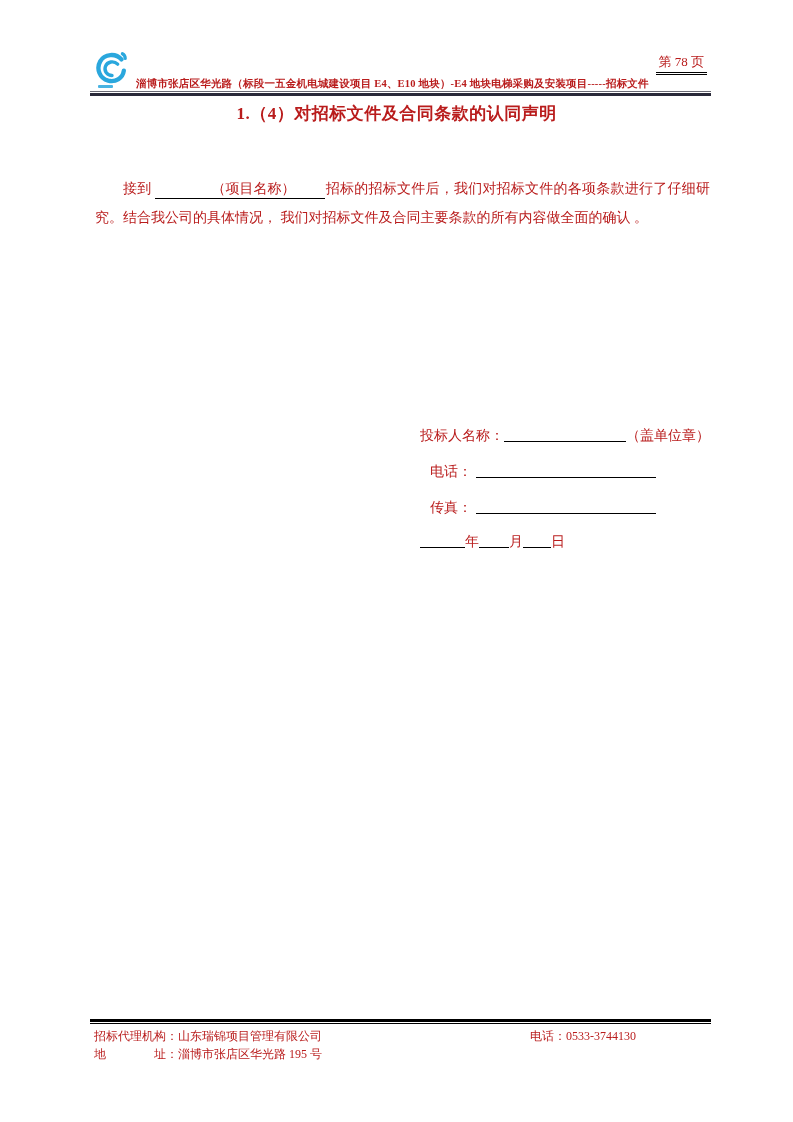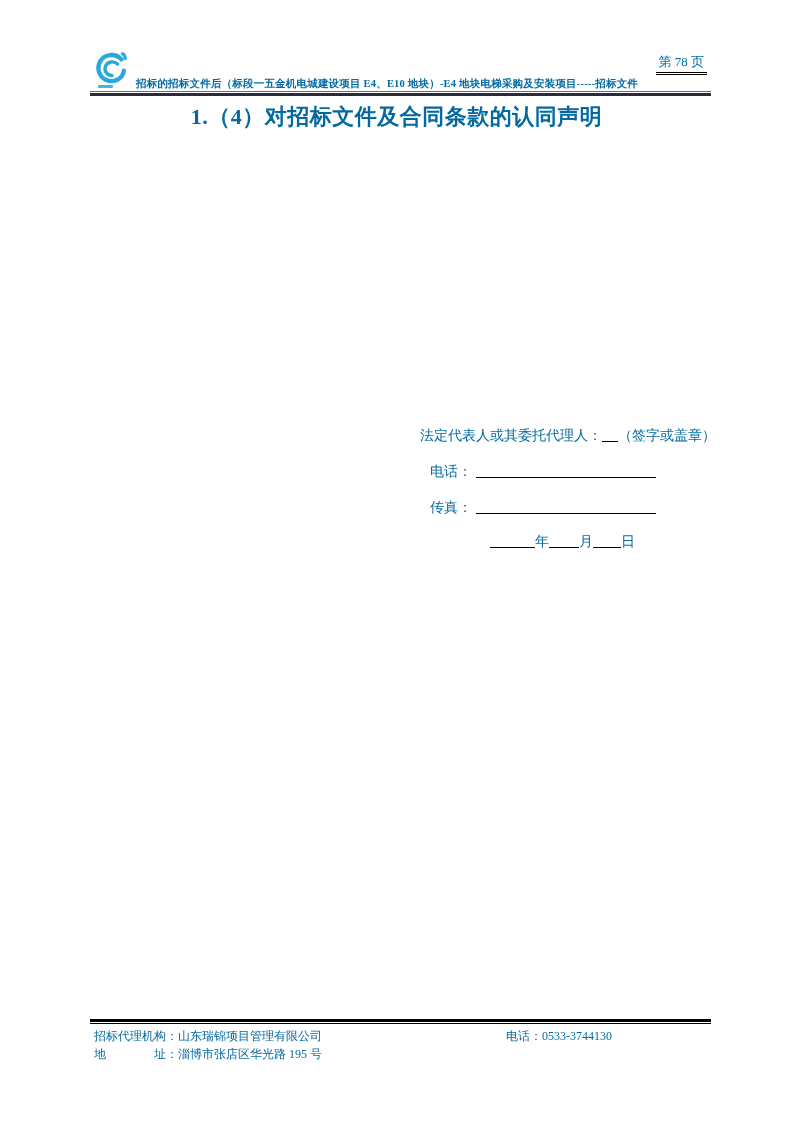--- a/index.html
+++ b/index.html
@@ -2,21 +2,21 @@
 <html><head>
 <meta charset="utf-8">
 <style>
   html, body { margin: 0; padding: 0; background: #ffffff; }
   .page {
     position: relative;
     width: 793px;
     height: 1122px;
     background: #ffffff;
     font-family: "Liberation Serif", "DejaVu Serif", serif;
-    color: #0369a1;
+    color: #b91c1c;
     overflow: hidden;
   }
 
   
   .pagenum {
     position: absolute;
     top: 53px;
     right: 86px;
     font-size: 13px;
     padding: 0 3px 1px 3px;
@@ -58,21 +58,21 @@
     border-bottom: 3px solid #2b2b3a;
   }
 
   
   .title {
     position: absolute;
     top: 102px;
     left: 0;
     right: 0;
     text-align: center;
-    font-size: 22px;
+    font-size: 17px;
     font-weight: bold;
     letter-spacing: .5px;
   }
 
   
   .body-text {
     position: absolute;
     top: 174px;
     left: 95px;
     width: 615px;
@@ -111,68 +111,69 @@
     vertical-align: -2px;
   }
   .w122 { width: 122px; }
   .w16  { width: 16px; }
   .w185 { width: 185px; }
   .w155 { width: 155px; }
   .w180 { width: 180px; }
   .w45  { width: 45px; }
   .w30  { width: 30px; }
   .w28  { width: 28px; }
-  .date-row { text-align: center; padding-right: 9px; margin-top: -2px; }
+  .date-row { text-align: left; padding-right: 9px; margin-top: -2px; }
 
   
   .footer {
     position: absolute;
     left: 90px;
     right: 82px;
     top: 1019px;
     font-size: 12px;
   }
   .footer-rule {
     border-top: 3px solid #000;
     border-bottom: 1px solid #000;
     height: 1px;
     margin-bottom: 3px;
   }
-  .footer-cols { display: flex; padding-left: 4px; }
+  .footer-cols { display: flex; padding-left: 4px; gap: 24px; }
   .f-left { width: 412px; }
   .f-right { flex: 1; }
   .f-line { line-height: 18px; white-space: nowrap; }
 </style>
 </head>
 <body>
 
 <div class="page">
 
   <div class="pagenum">第 78 页</div>
 
   <div class="logo">
     <svg width="38" height="34" viewBox="0 0 40 36">
       <path d="M 31 4 C 33 5, 34 7, 34 9" fill="none" stroke="#2aa7dd" stroke-width="3.4" stroke-linecap="round"></path>
       <path d="M 30 10 C 24 3, 12 4, 7.5 12 C 3 20, 7 30, 16 32.5 C 24 34.5, 31.5 29.5, 32.5 22" fill="none" stroke="#2aa7dd" stroke-width="4.6" stroke-linecap="round"></path>
       <path d="M 26 15 C 22 11, 15 12, 13 17.5 C 11.3 22.5, 15 27, 20 27" fill="none" stroke="#2aa7dd" stroke-width="3.6" stroke-linecap="round"></path>
     </svg>
     <div class="logo-sub"></div>
   </div>
 
-  <div class="header-text">招标的招标文件后（标段一五金机电城建设项目 E4、E10 地块）-E4 地块电梯采购及安装项目-----招标文件</div>
+  <div class="header-text">淄博市张店区华光路（标段一五金机电城建设项目 E4、E10 地块）-E4 地块电梯采购及安装项目-----招标文件</div>
   <div class="header-rule"></div>
 
   <div class="title">1.（4）对招标文件及合同条款的认同声明</div>
 
   <div class="body-text">
+    <p class="para"><span>接到</span><span class="proj-blank"><span>（项目名称）</span></span><span>招标的招标文件后，我们对招标文件的各项条款进行了仔细研究。结合我公司的具体情况， 我们对招标文件及合同主要条款的所有内容做全面的确认 。</span></p>
   </div>
 
   <div class="form">
     <div class="frow">
-      <span>法定代表人或其委托代理人：</span><span class="bl w16"></span><span>（签字或盖章）</span>
+      <span>投标人名称：</span><span class="bl w122"></span><span>（盖单位章）</span>
     </div>
     <div class="frow indent">
       <span>电话：</span> <span class="bl w180"></span>
     </div>
     <div class="frow indent">
       <span>传真：</span> <span class="bl w180"></span>
     </div>
     <div class="frow date-row">
       <span class="bl w45"></span><span>年</span><span class="bl w30"></span><span>月</span><span class="bl w28"></span><span>日</span>
     </div>

